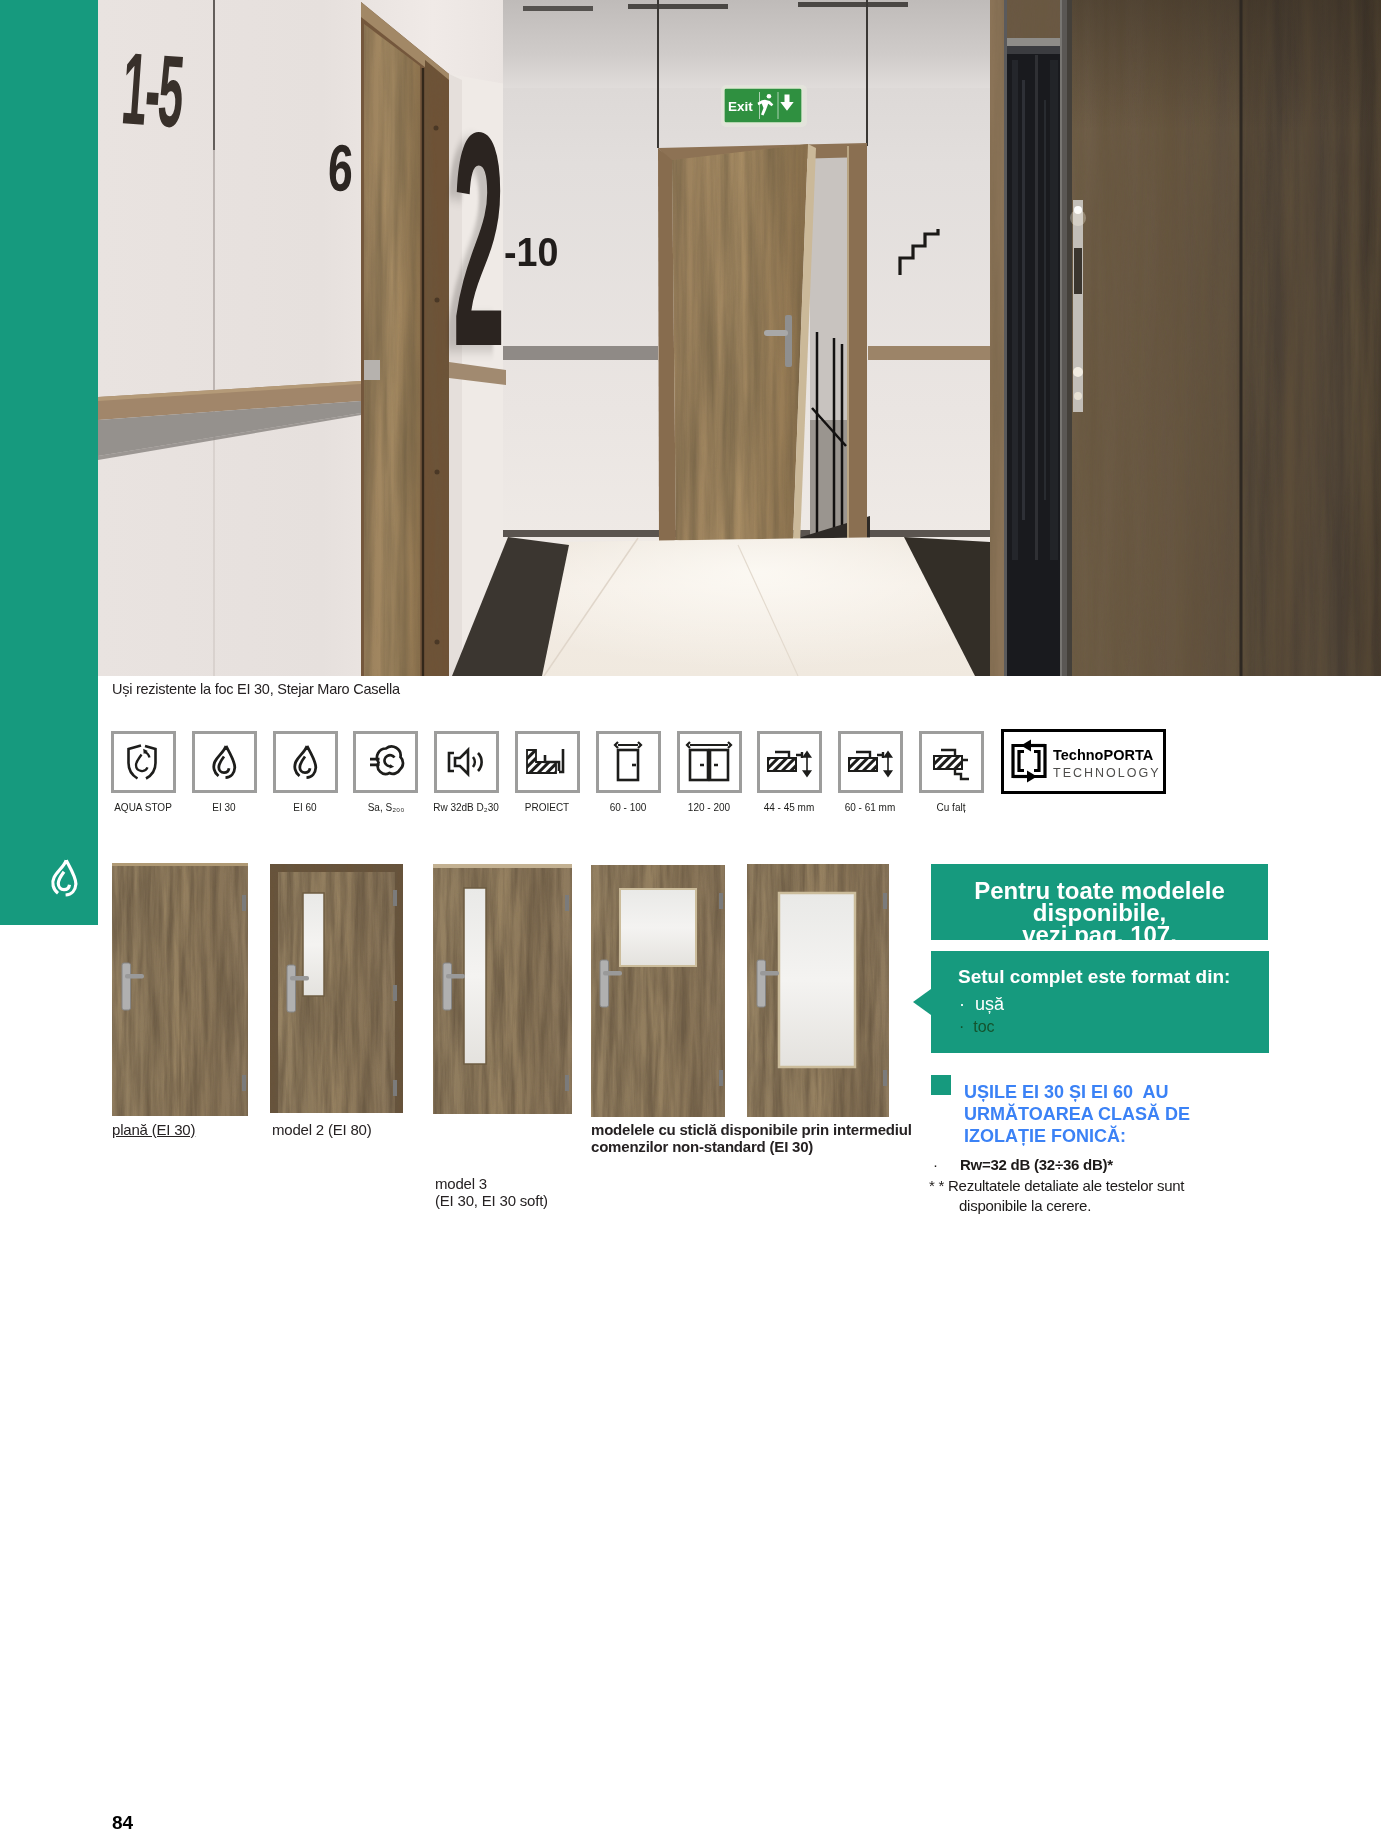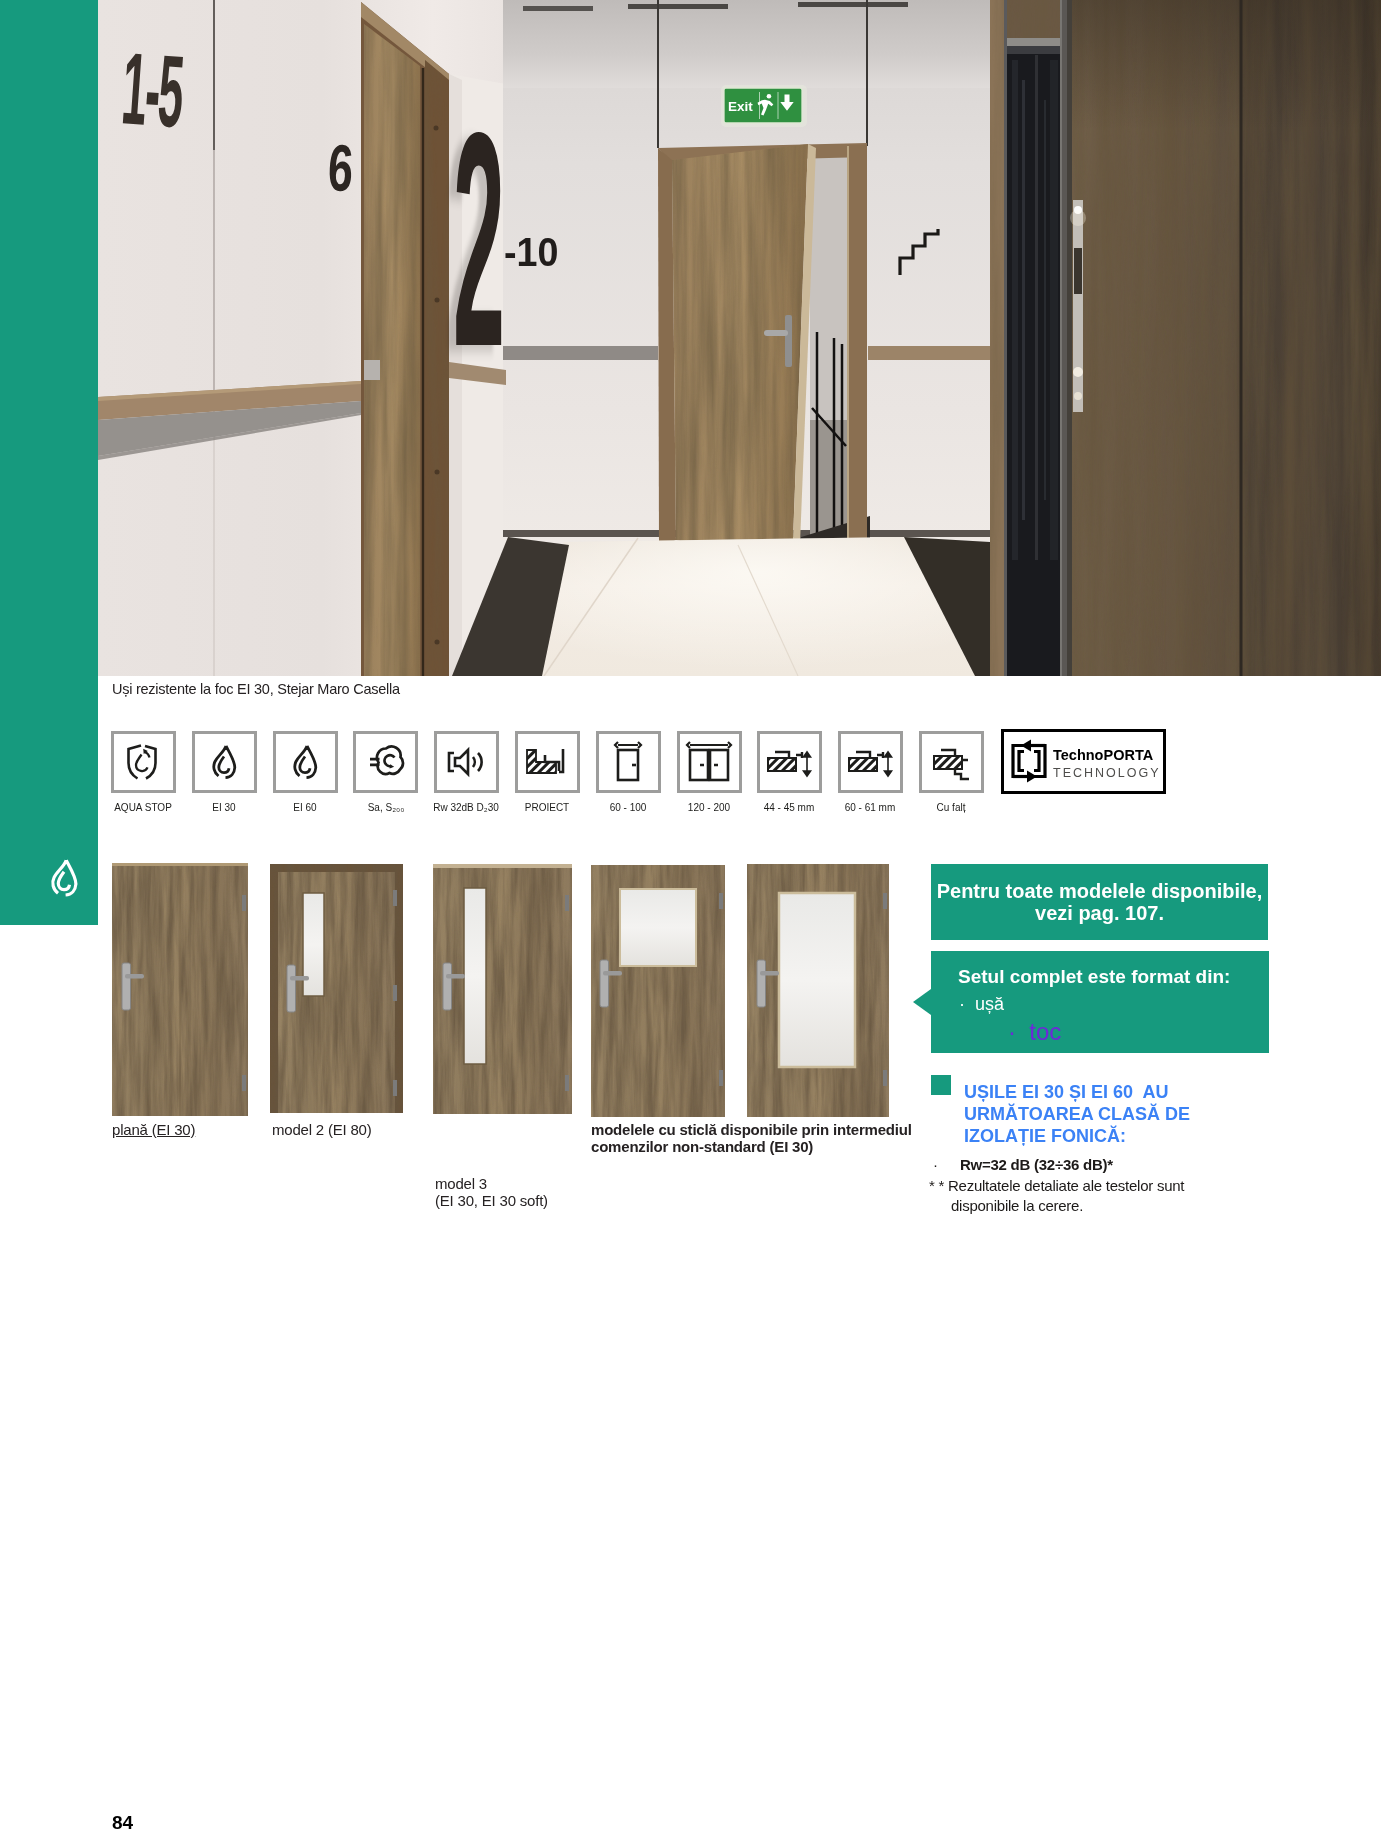--- a/index.html
+++ b/index.html
@@ -407,28 +407,28 @@
       <use href="#hinge" x="883" y="38"></use>
         <use href="#hinge" x="883" y="215"></use>
     </g>
   </svg>
   <div class="cap" style="left:112px;top:1121px;text-decoration:underline;">plană (EI 30)</div>
   <div class="cap" style="left:272px;top:1121px;">model 2 (EI 80)</div>
   <div class="cap" style="left:435px;top:1175px;">model 3<br>(EI 30, EI 30 soft)</div>
   <div class="cap" style="left:591px;top:1121px;font-weight:bold;">modelele cu sticlă disponibile prin intermediul<br>comenzilor non-standard (EI 30)</div>
 
   <div class="abs" style="left:931px;top:864px;width:337px;height:76px;background:#169a7e;"></div>
-  <div class="abs" style="left:931px;top:864px;width:337px;height:76px;color:#fff;font-size:20px;font-weight:bold;text-align:center;line-height:22px;padding-top:16px;box-sizing:border-box;">Pentru toate modelele disponibile,<br>vezi pag. 107.</div>
+  <div class="abs" style="left:931px;top:864px;width:337px;height:76px;color:#fff;font-size:24px;font-weight:bold;text-align:center;line-height:22px;padding-top:16px;box-sizing:border-box;">Pentru toate modelele disponibile,<br>vezi pag. 107.</div>
   <div class="abs" style="left:931px;top:951px;width:338px;height:102px;background:#169a7e;"></div>
   <div class="abs" style="left:913px;top:989px;width:0;height:0;border-top:13px solid transparent;border-bottom:13px solid transparent;border-right:18px solid #169a7e;"></div>
   <div class="abs" style="left:958px;top:966px;color:#fff;font-size:19px;font-weight:bold;">Setul complet este format din:</div>
   <div class="abs" style="left:959px;top:994px;color:#fff;font-size:18px;">· &nbsp;ușă</div>
-  <div class="abs" style="left:1008px;top:1018px;color:#6d28d9;font-size:24px;">· &nbsp;toc</div>
+  <div class="abs" style="left:959px;top:1018px;color:#14532d;font-size:16px;">· &nbsp;toc</div>
 
   <div class="abs" style="left:931px;top:1075px;width:20px;height:20px;background:#169a7e;"></div>
   <div class="abs" style="left:964px;top:1073px;width:300px;color:#3b82f6;font-size:18px;font-weight:bold;line-height:22px;margin-top:8px;">UȘILE EI 30 ȘI EI 60&nbsp; AU URMĂTOAREA CLASĂ DE IZOLAȚIE FONICĂ:</div>
 
   <div class="abs" style="left:933px;top:1156px;color:#1d1a19;font-size:15px;">·</div>
   <div class="abs" style="left:960px;top:1156px;color:#1d1a19;font-size:15px;letter-spacing:-0.25px;font-weight:bold;">Rw=32 dB (32÷36 dB)*</div>
-  <div class="abs" style="left:929px;top:1176px;width:300px;color:#1d1a19;font-size:15px;letter-spacing:-0.25px;line-height:20px;">* * Rezultatele detaliate ale testelor sunt<br><span style="margin-left:22px;">disponibile la cerere.</span></div>
+  <div class="abs" style="left:929px;top:1176px;width:300px;color:#1d1a19;font-size:15px;letter-spacing:-0.25px;line-height:20px;">* * Rezultatele detaliate ale testelor sunt<br><span style="margin-left:30px;">disponibile la cerere.</span></div>
 
   <div class="abs" style="left:112px;top:1812px;font-size:19px;font-weight:bold;color:#000;">84</div>
 </div>
 
 </body></html>

